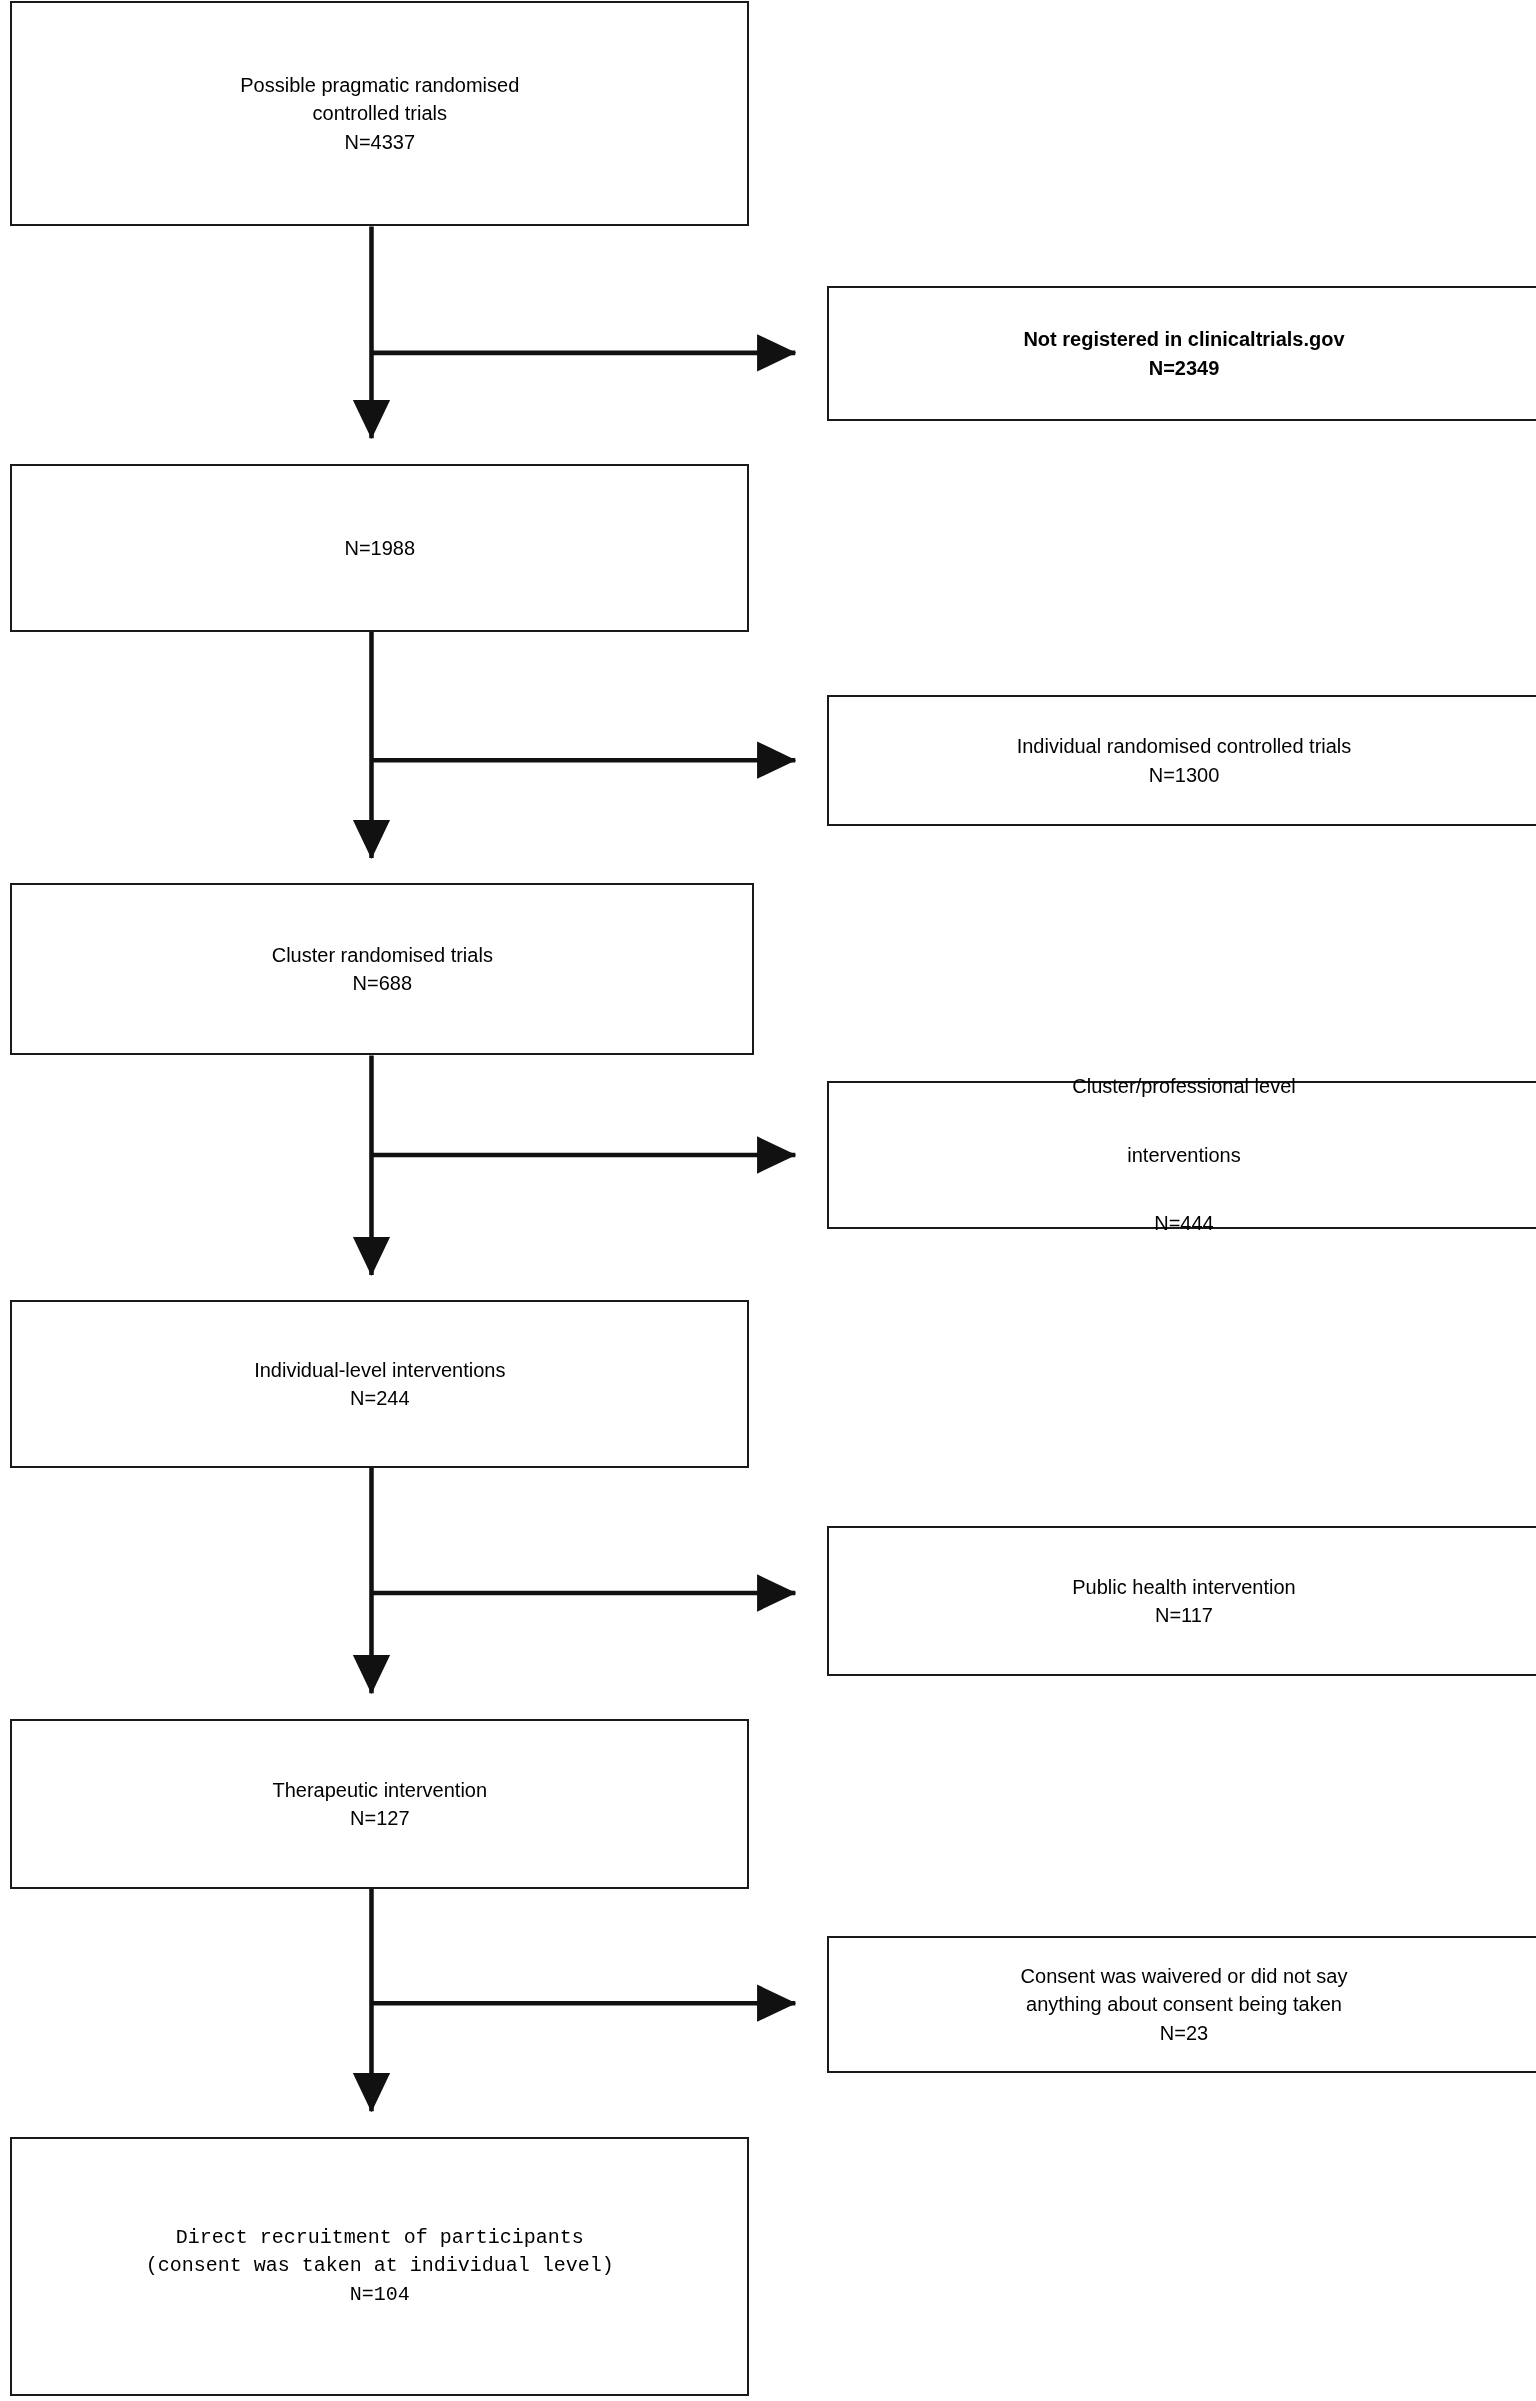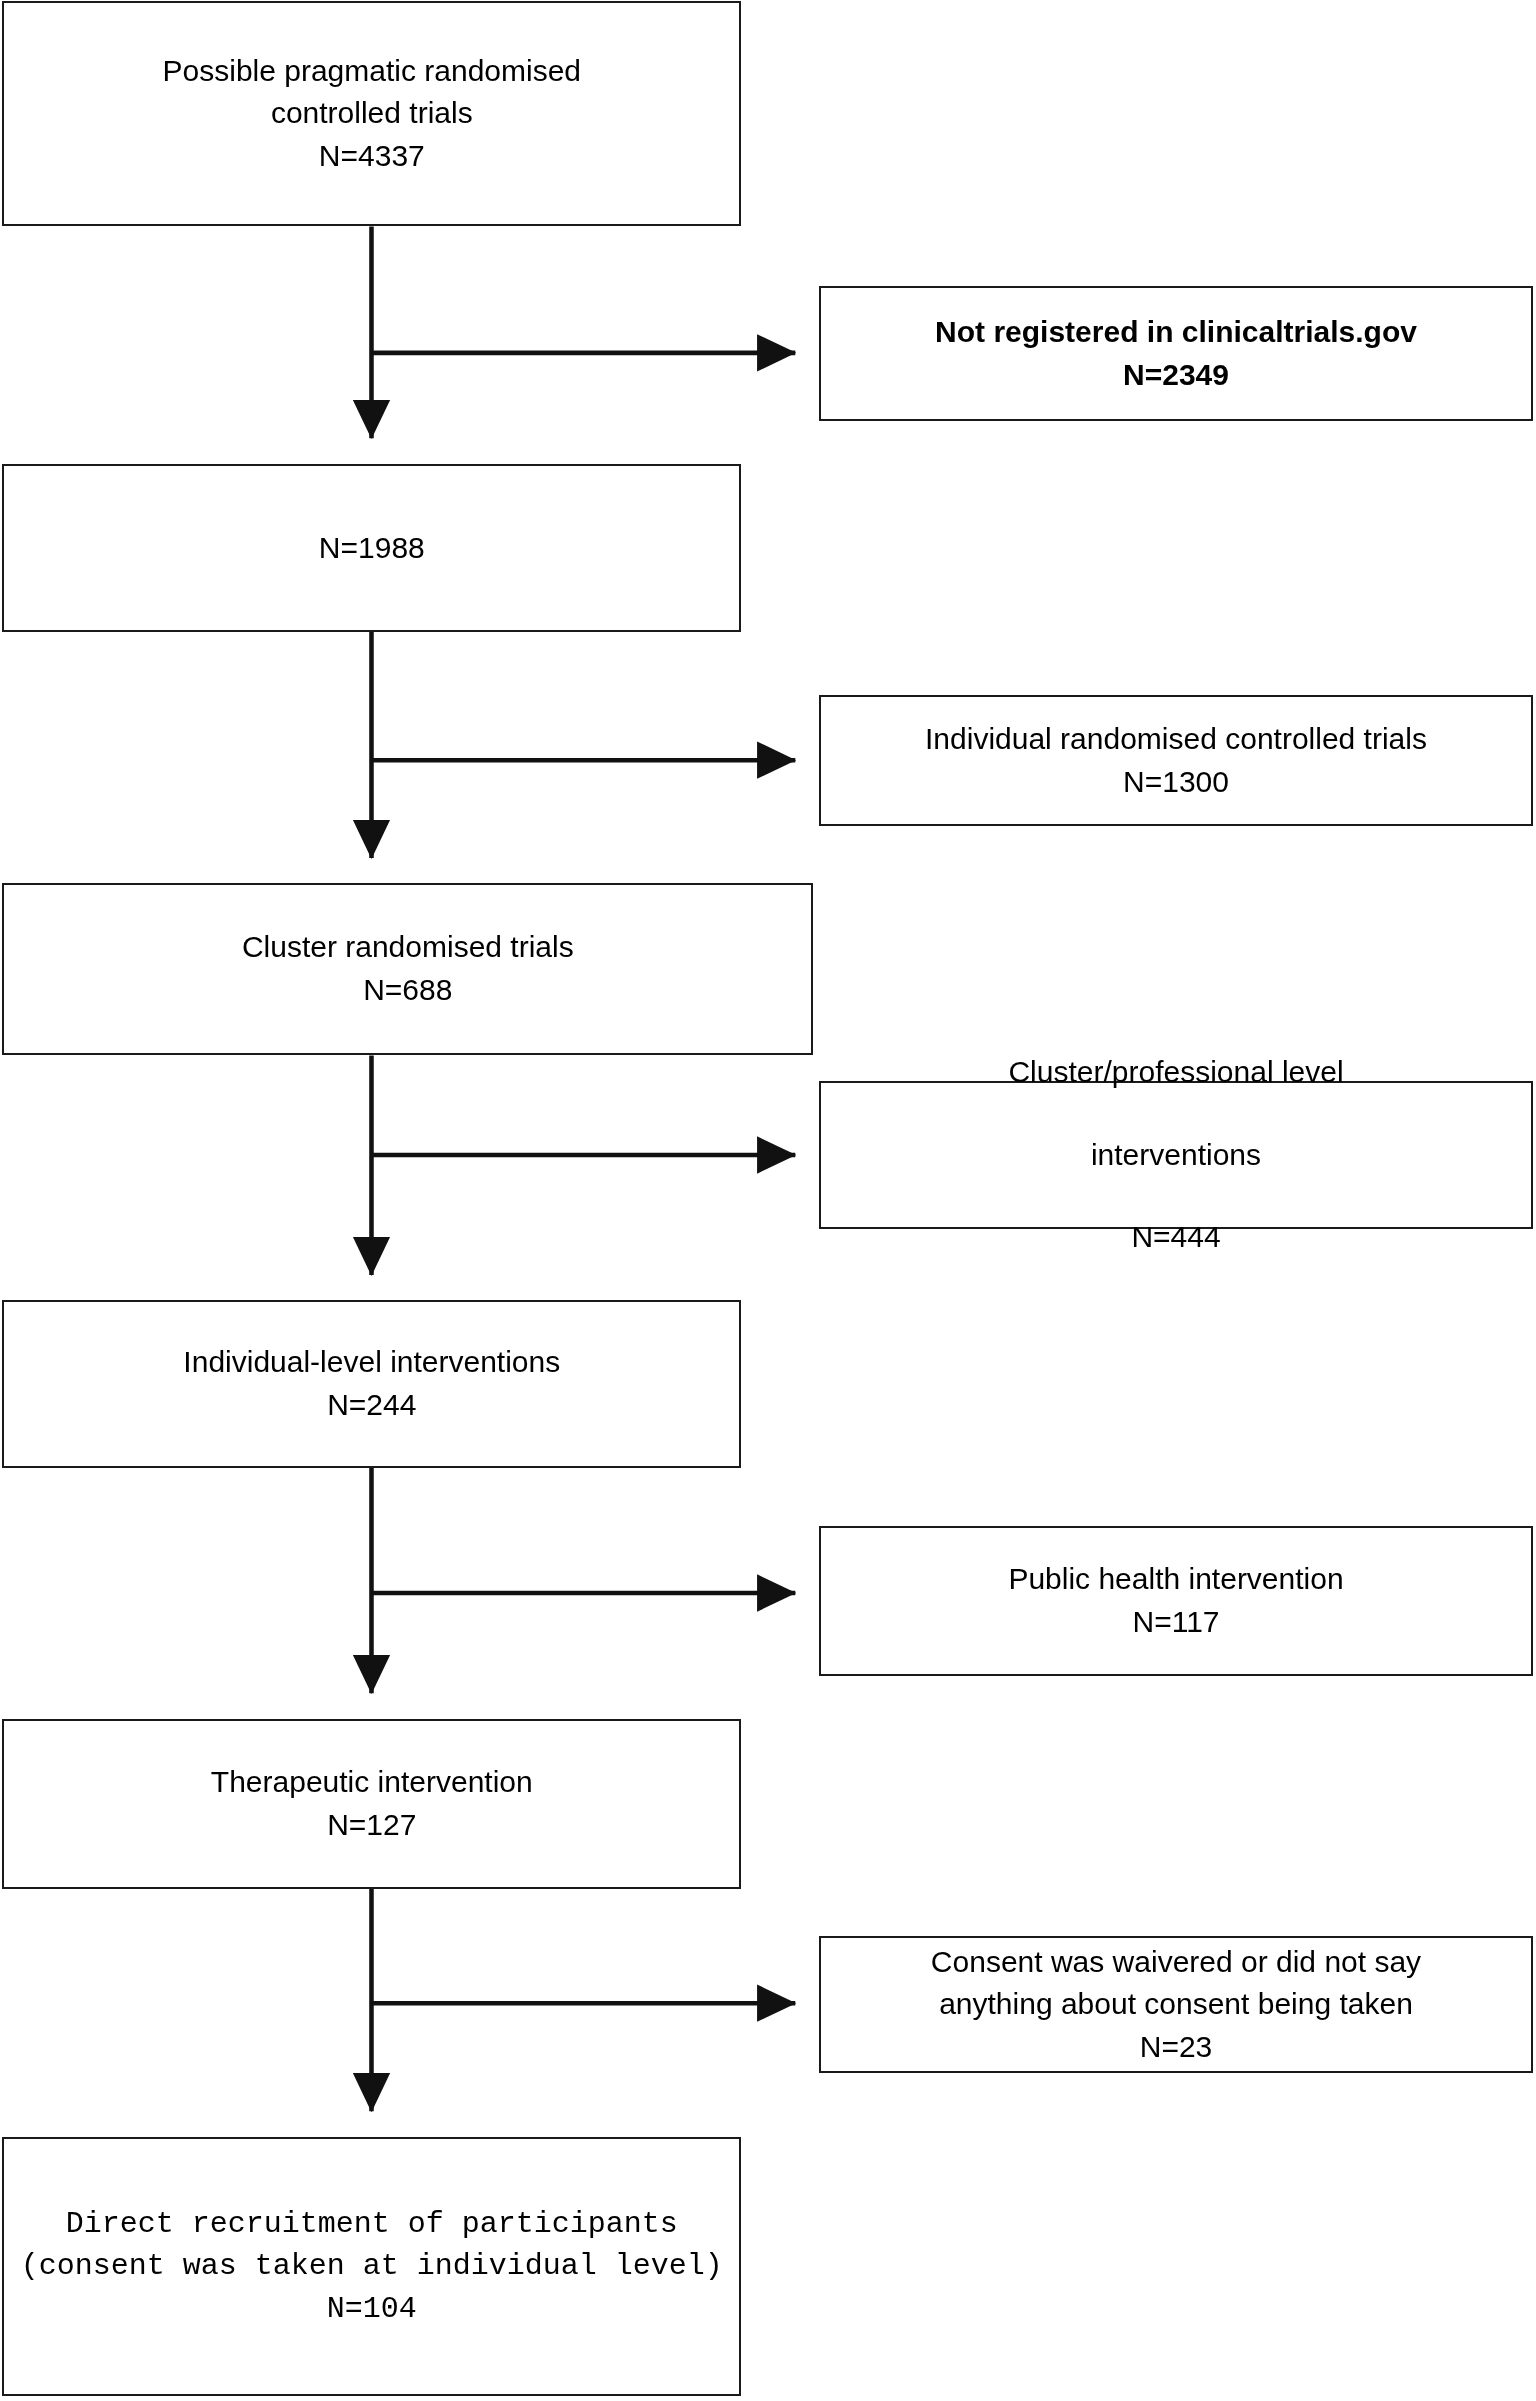--- a/index.html
+++ b/index.html
@@ -20,23 +20,24 @@
     position: absolute;
     box-sizing: border-box;
     border: 2.8px solid #1a1a1a;
     background: #ffffff;
     display: flex;
     flex-direction: column;
     align-items: center;
     justify-content: center;
     text-align: center;
     color: #000000;
-    font-size: 30px;
+    font-size: 20px;
     line-height: 1.42;
     padding: 5.7px 16px;
+    margin-left: 8px;
   }
   .node .line {
     display: block;
     white-space: nowrap;
   }
   .node .nval {
     display: block;
     white-space: nowrap;
   }
   
@@ -90,21 +91,21 @@
   <div class="node" style="left:2.3px; top:1.1px; width:739px; height:225px;">
     <span class="line">Possible pragmatic randomised</span>
     <span class="line">controlled trials</span>
     <span class="nval">N=4337</span>
   </div>
 
   <div class="node" style="left:2.3px; top:464px; width:739px; height:168px;">
     <span class="nval">N=1988</span>
   </div>
 
-  <div class="node" style="left:2.3px; top:883px; width:811px; height:172px;">
+  <div class="node" style="left:2.3px; top:883px; width:744px; height:172px;">
     <span class="line">Cluster randomised trials</span>
     <span class="nval">N=688</span>
   </div>
 
   <div class="node" style="left:2.3px; top:1300px; width:739px; height:168px;">
     <span class="line">Individual-level interventions</span>
     <span class="nval">N=244</span>
   </div>
 
   <div class="node" style="left:2.3px; top:1719px; width:739px; height:170px;align-items:center;">

